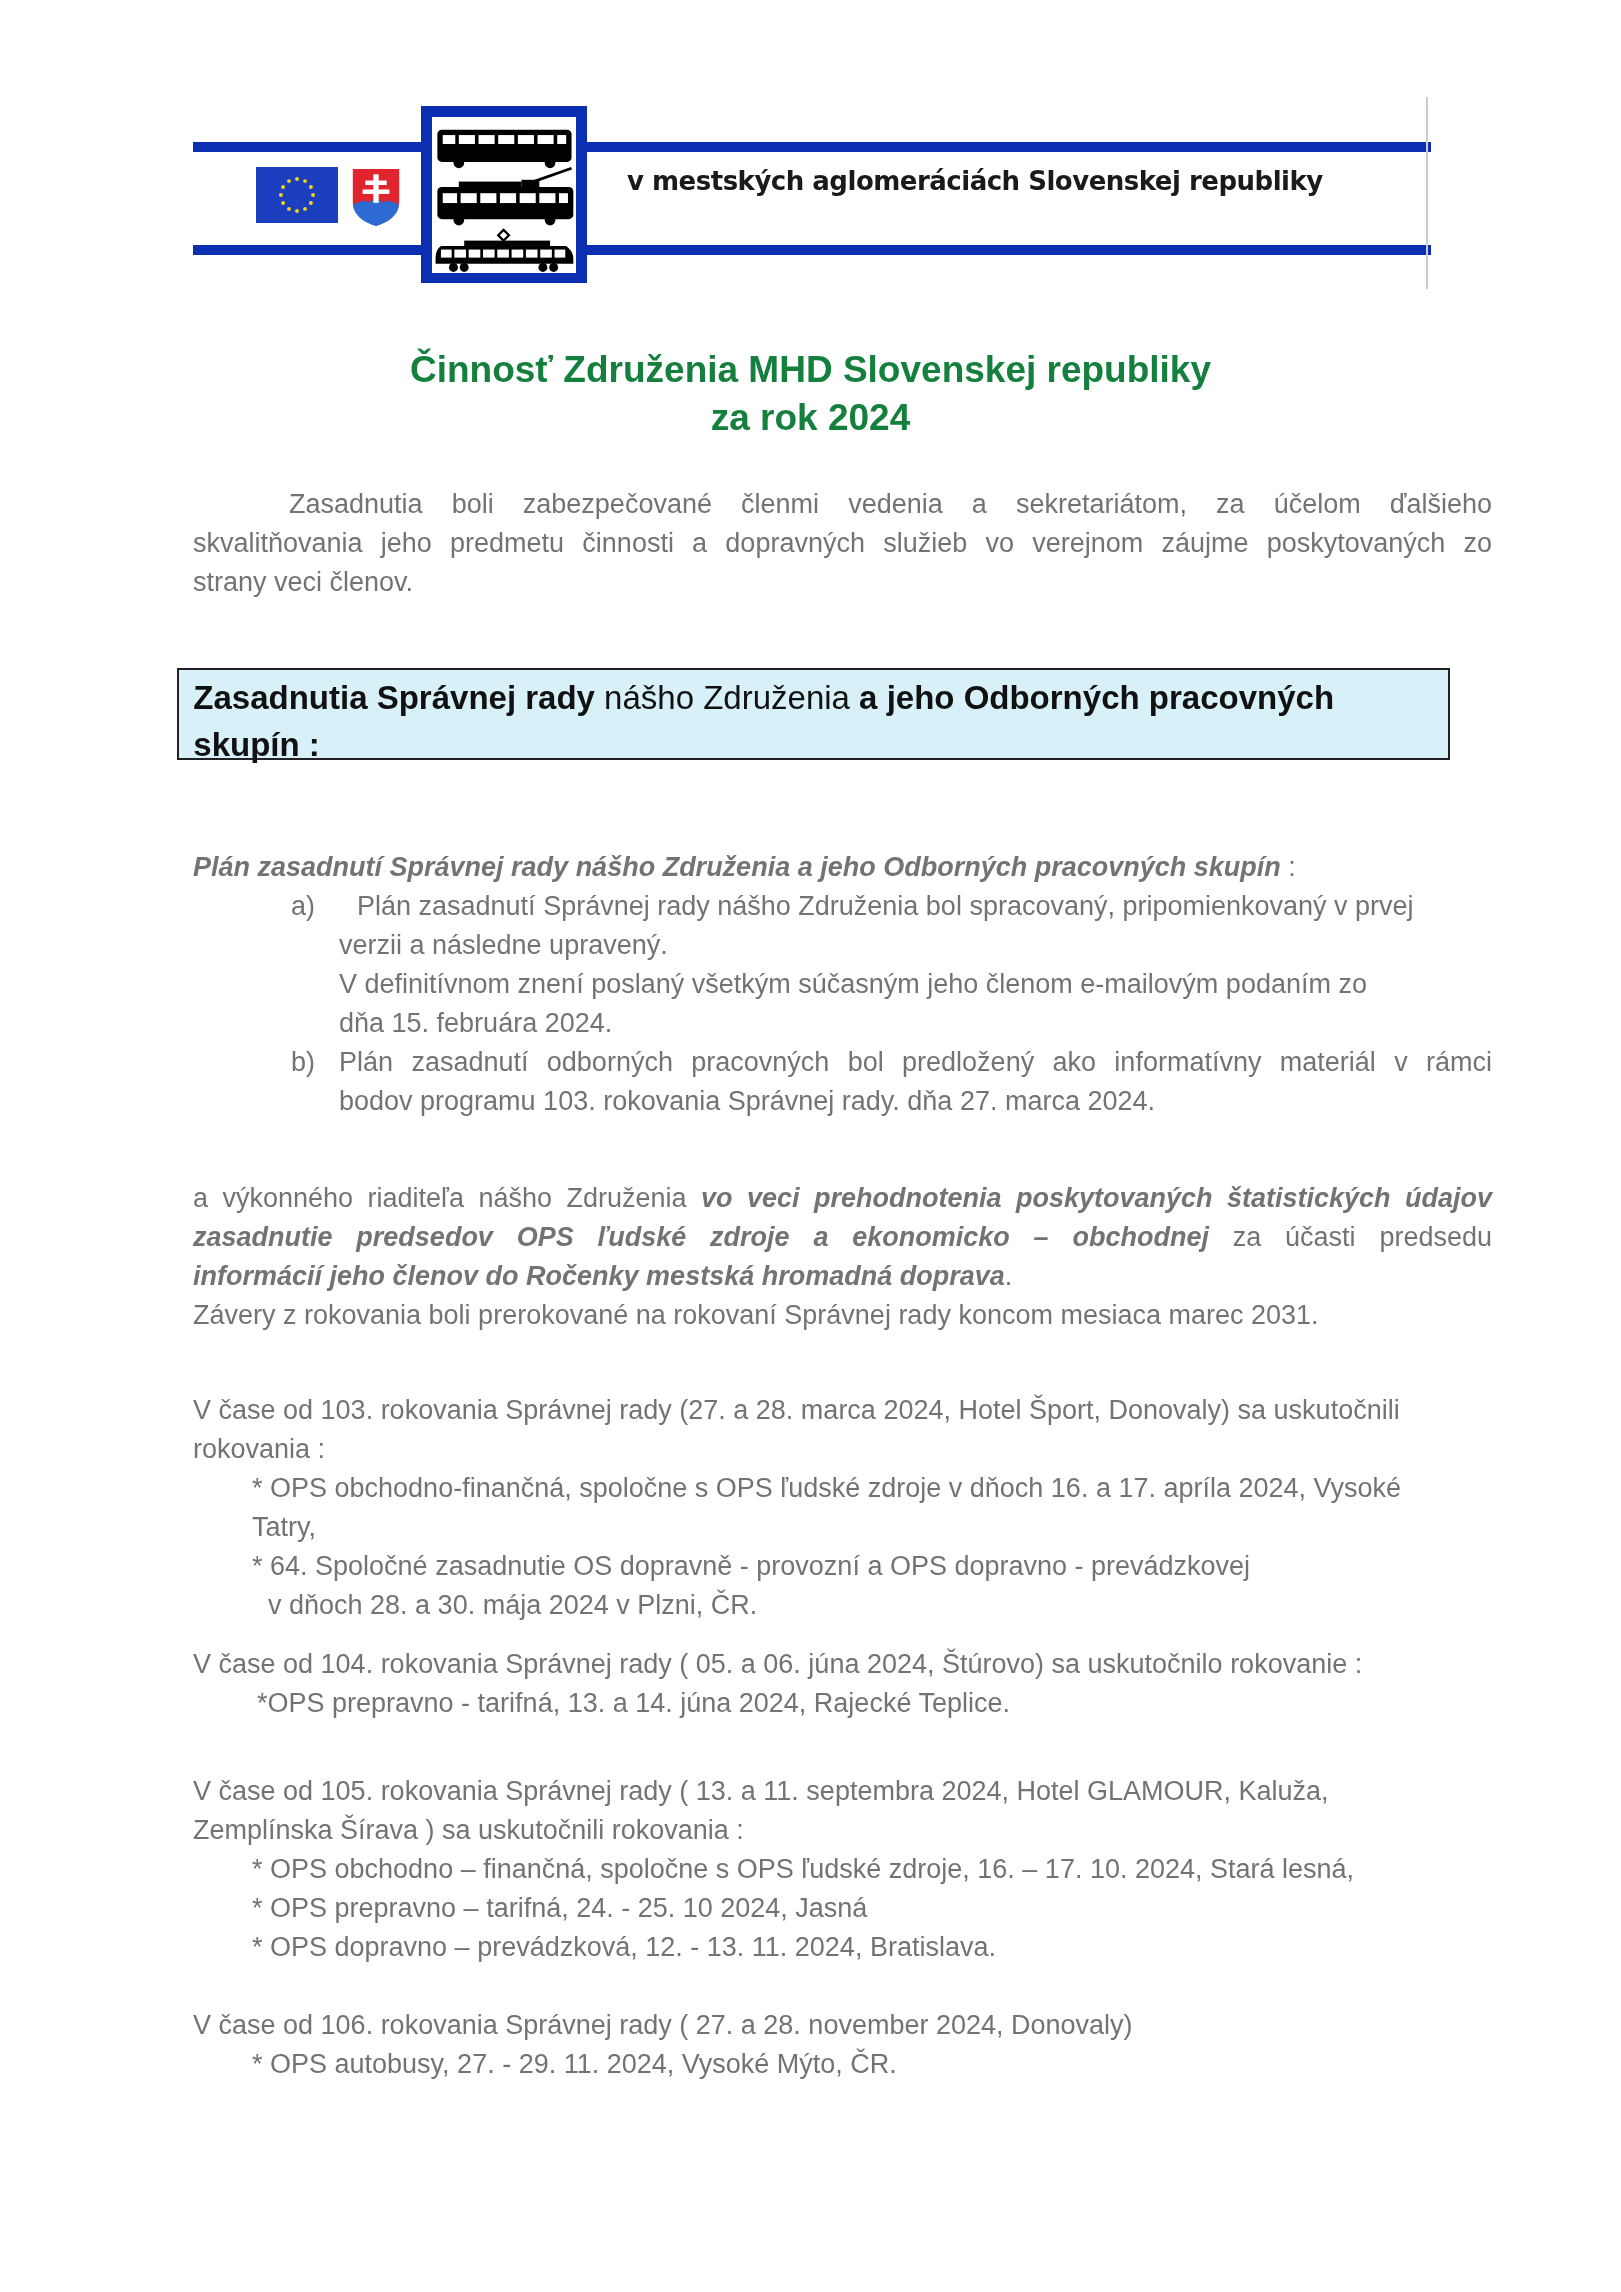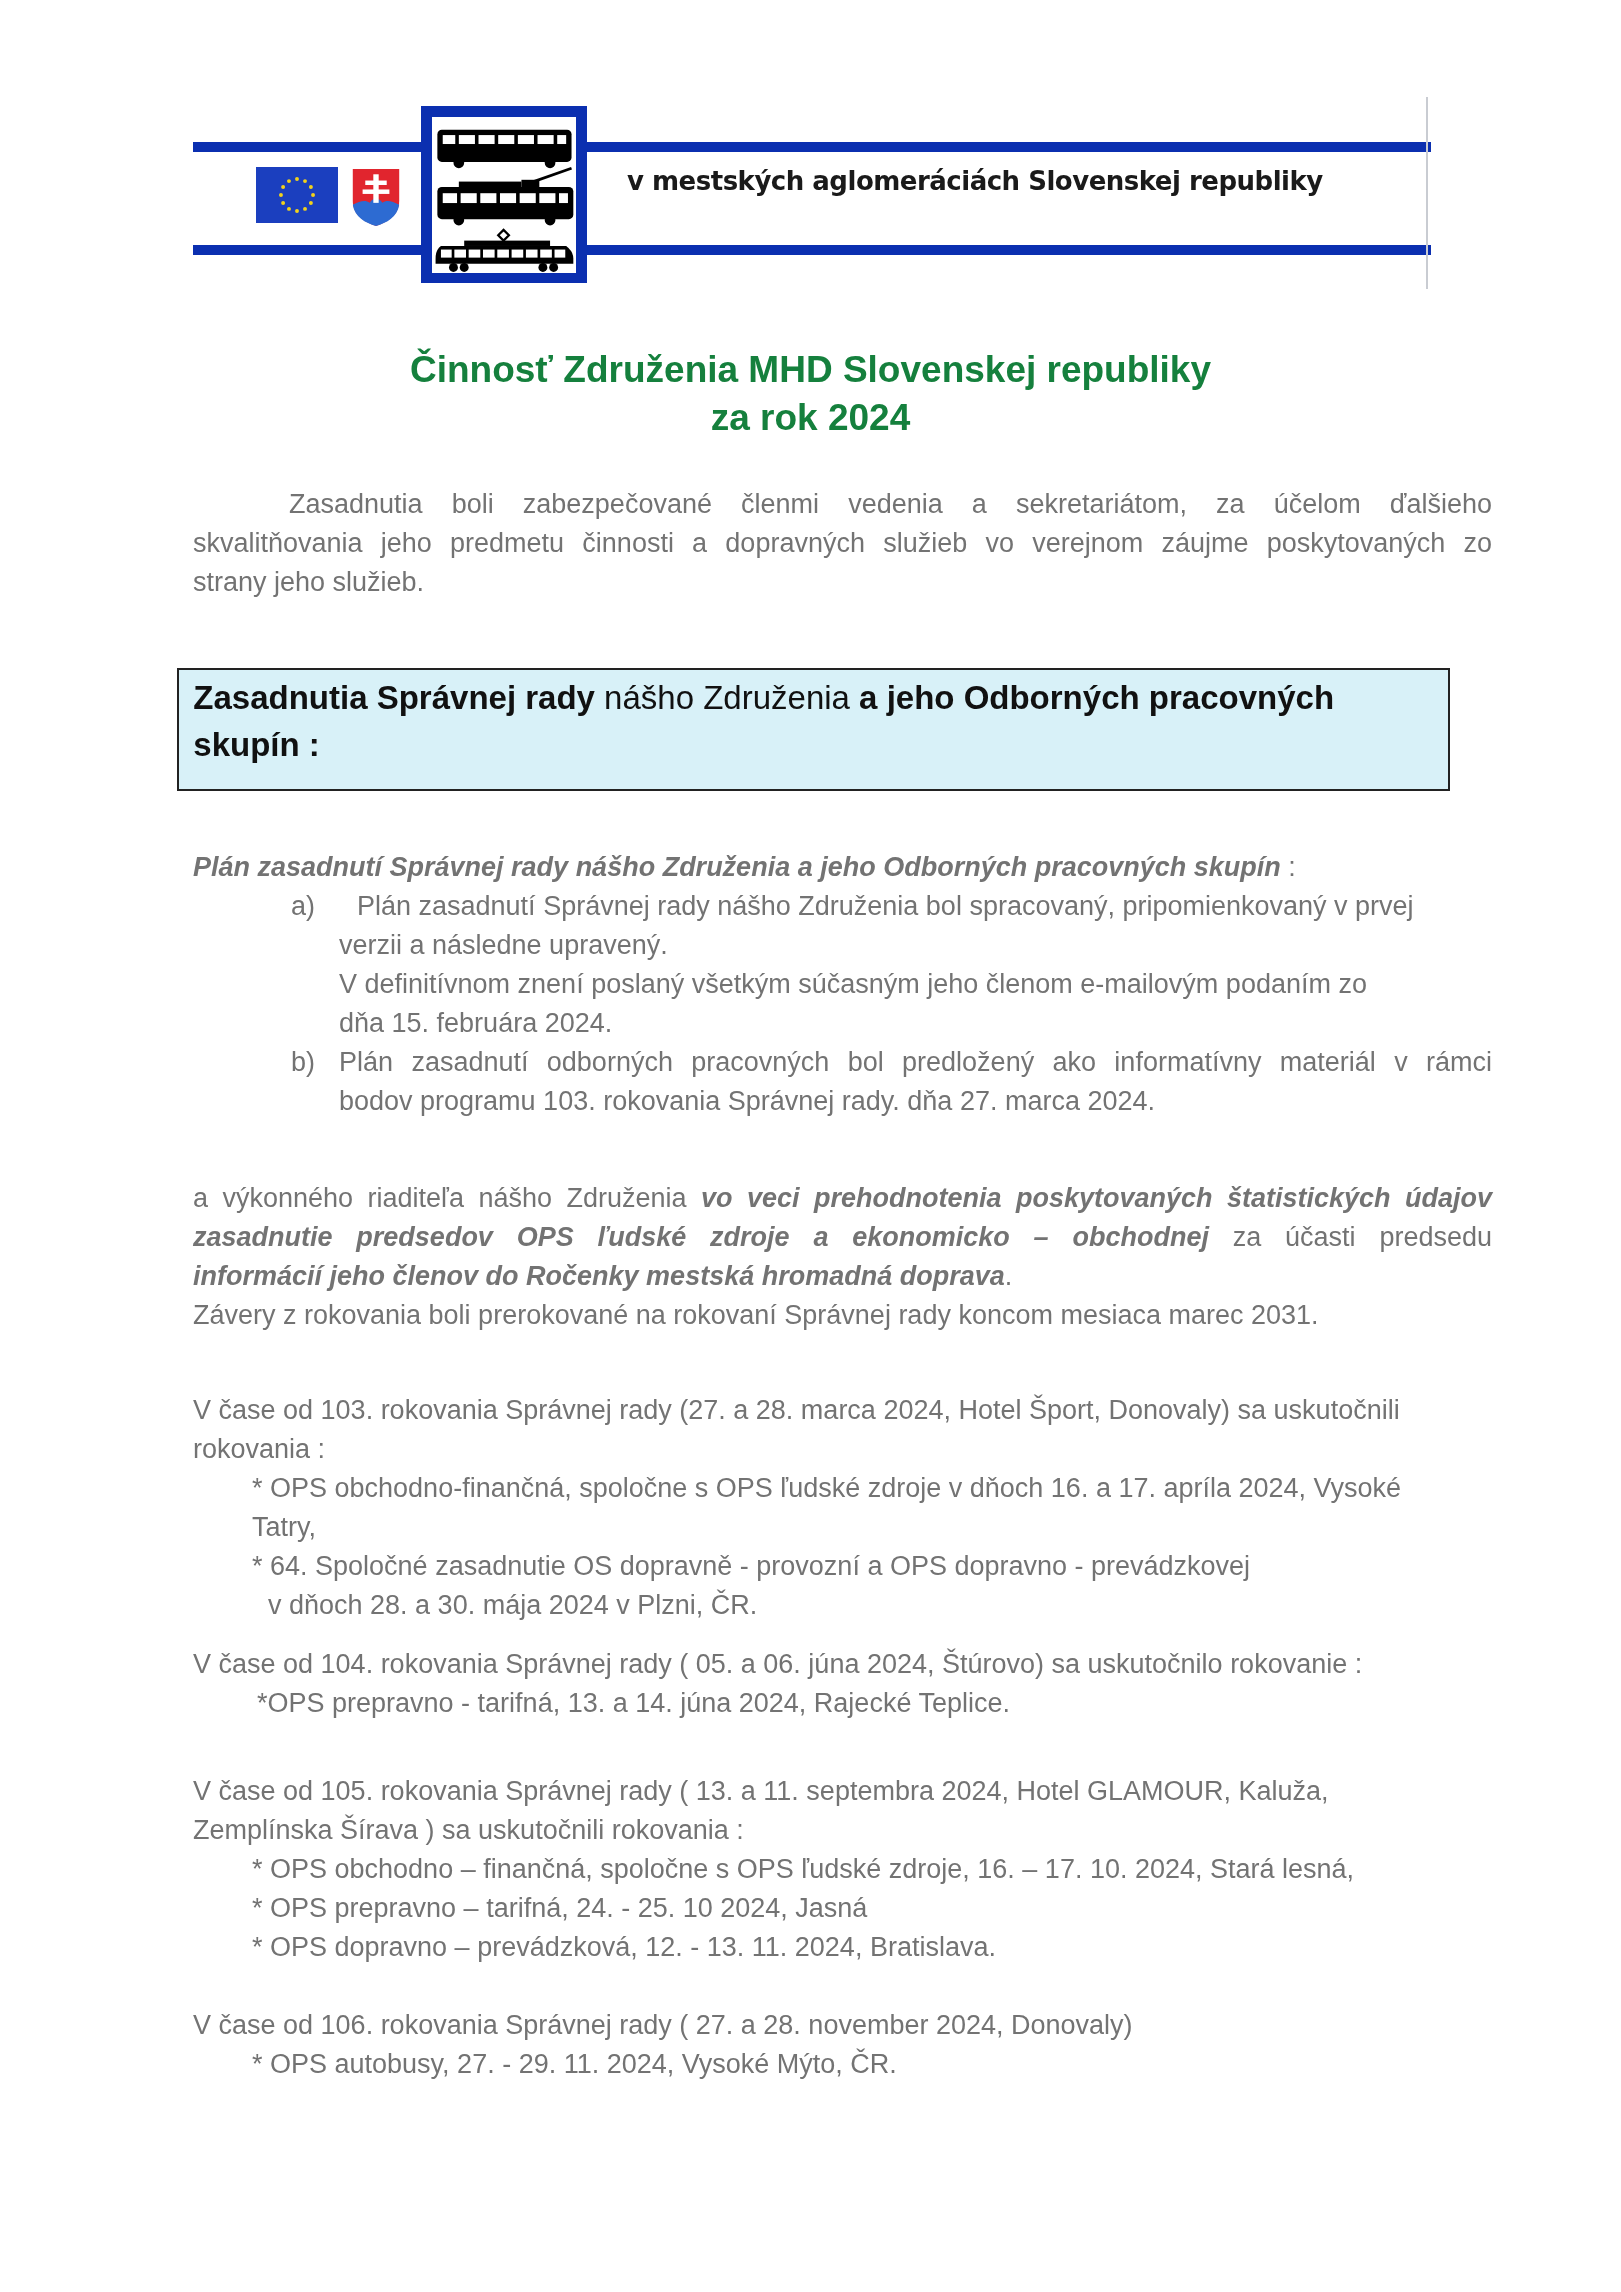--- a/index.html
+++ b/index.html
@@ -32,21 +32,21 @@
            font-family: "Liberation Sans", sans-serif; font-weight: bold; font-size: 37px; line-height: 48px; color: #15803d; }
 
   
   .txt { position: absolute; left: 193px; width: 1299px; font-size: 27px; line-height: 39px;
          font-family: "Liberation Sans", sans-serif; color: #737373; }
   .line { white-space: nowrap; }
   .jline { display: block; text-align: justify; text-align-last: justify; }
   .bi { font-weight: bold; font-style: italic; }
   .b { font-weight: bold; }
 
-  .box { position: absolute; left: 177px; top: 668px; width: 1273px; height: 123px;
+  .box { position: absolute; left: 177px; top: 668px; width: 1273px; height: 92px;
          background: #d8f1f8; border: 2.7px solid #222; padding: 0 0 0 14.3px; box-sizing: border-box; }
   .box .boxtext { font-size: 33px; line-height: 47px; padding-top: 3.6px; color: #111; }
   .box .normal { font-weight: normal; }
 </style>
 </head>
 <body>
 
 <div class="banner">
   <div class="hline top"></div>
   <div class="hline bottom"></div>
@@ -149,21 +149,21 @@
 </div>
 
 <div class="title">
   <div>Činnosť Združenia MHD Slovenskej republiky</div>
   <div>za rok 2024</div>
 </div>
 
 <div class="txt" style="top:485px;">
   <span class="jline" style="padding-left:96px;">Zasadnutia boli zabezpečované členmi vedenia a sekretariátom, za účelom ďalšieho</span>
   <span class="jline">skvalitňovania jeho predmetu činnosti a dopravných služieb vo verejnom záujme poskytovaných zo</span>
-  <div class="line">strany jeho služieb.</div>
+  <div class="line">strany veci členov.</div>
 </div>
 
 <div class="box">
   <div class="boxtext b">
     <div class="line">
       <span>Zasadnutia Správnej rady</span><span class="normal"> nášho Združenia </span><span>a jeho Odborných pracovných</span>
     </div>
     <div class="line">skupín :</div>
   </div>
 </div>

